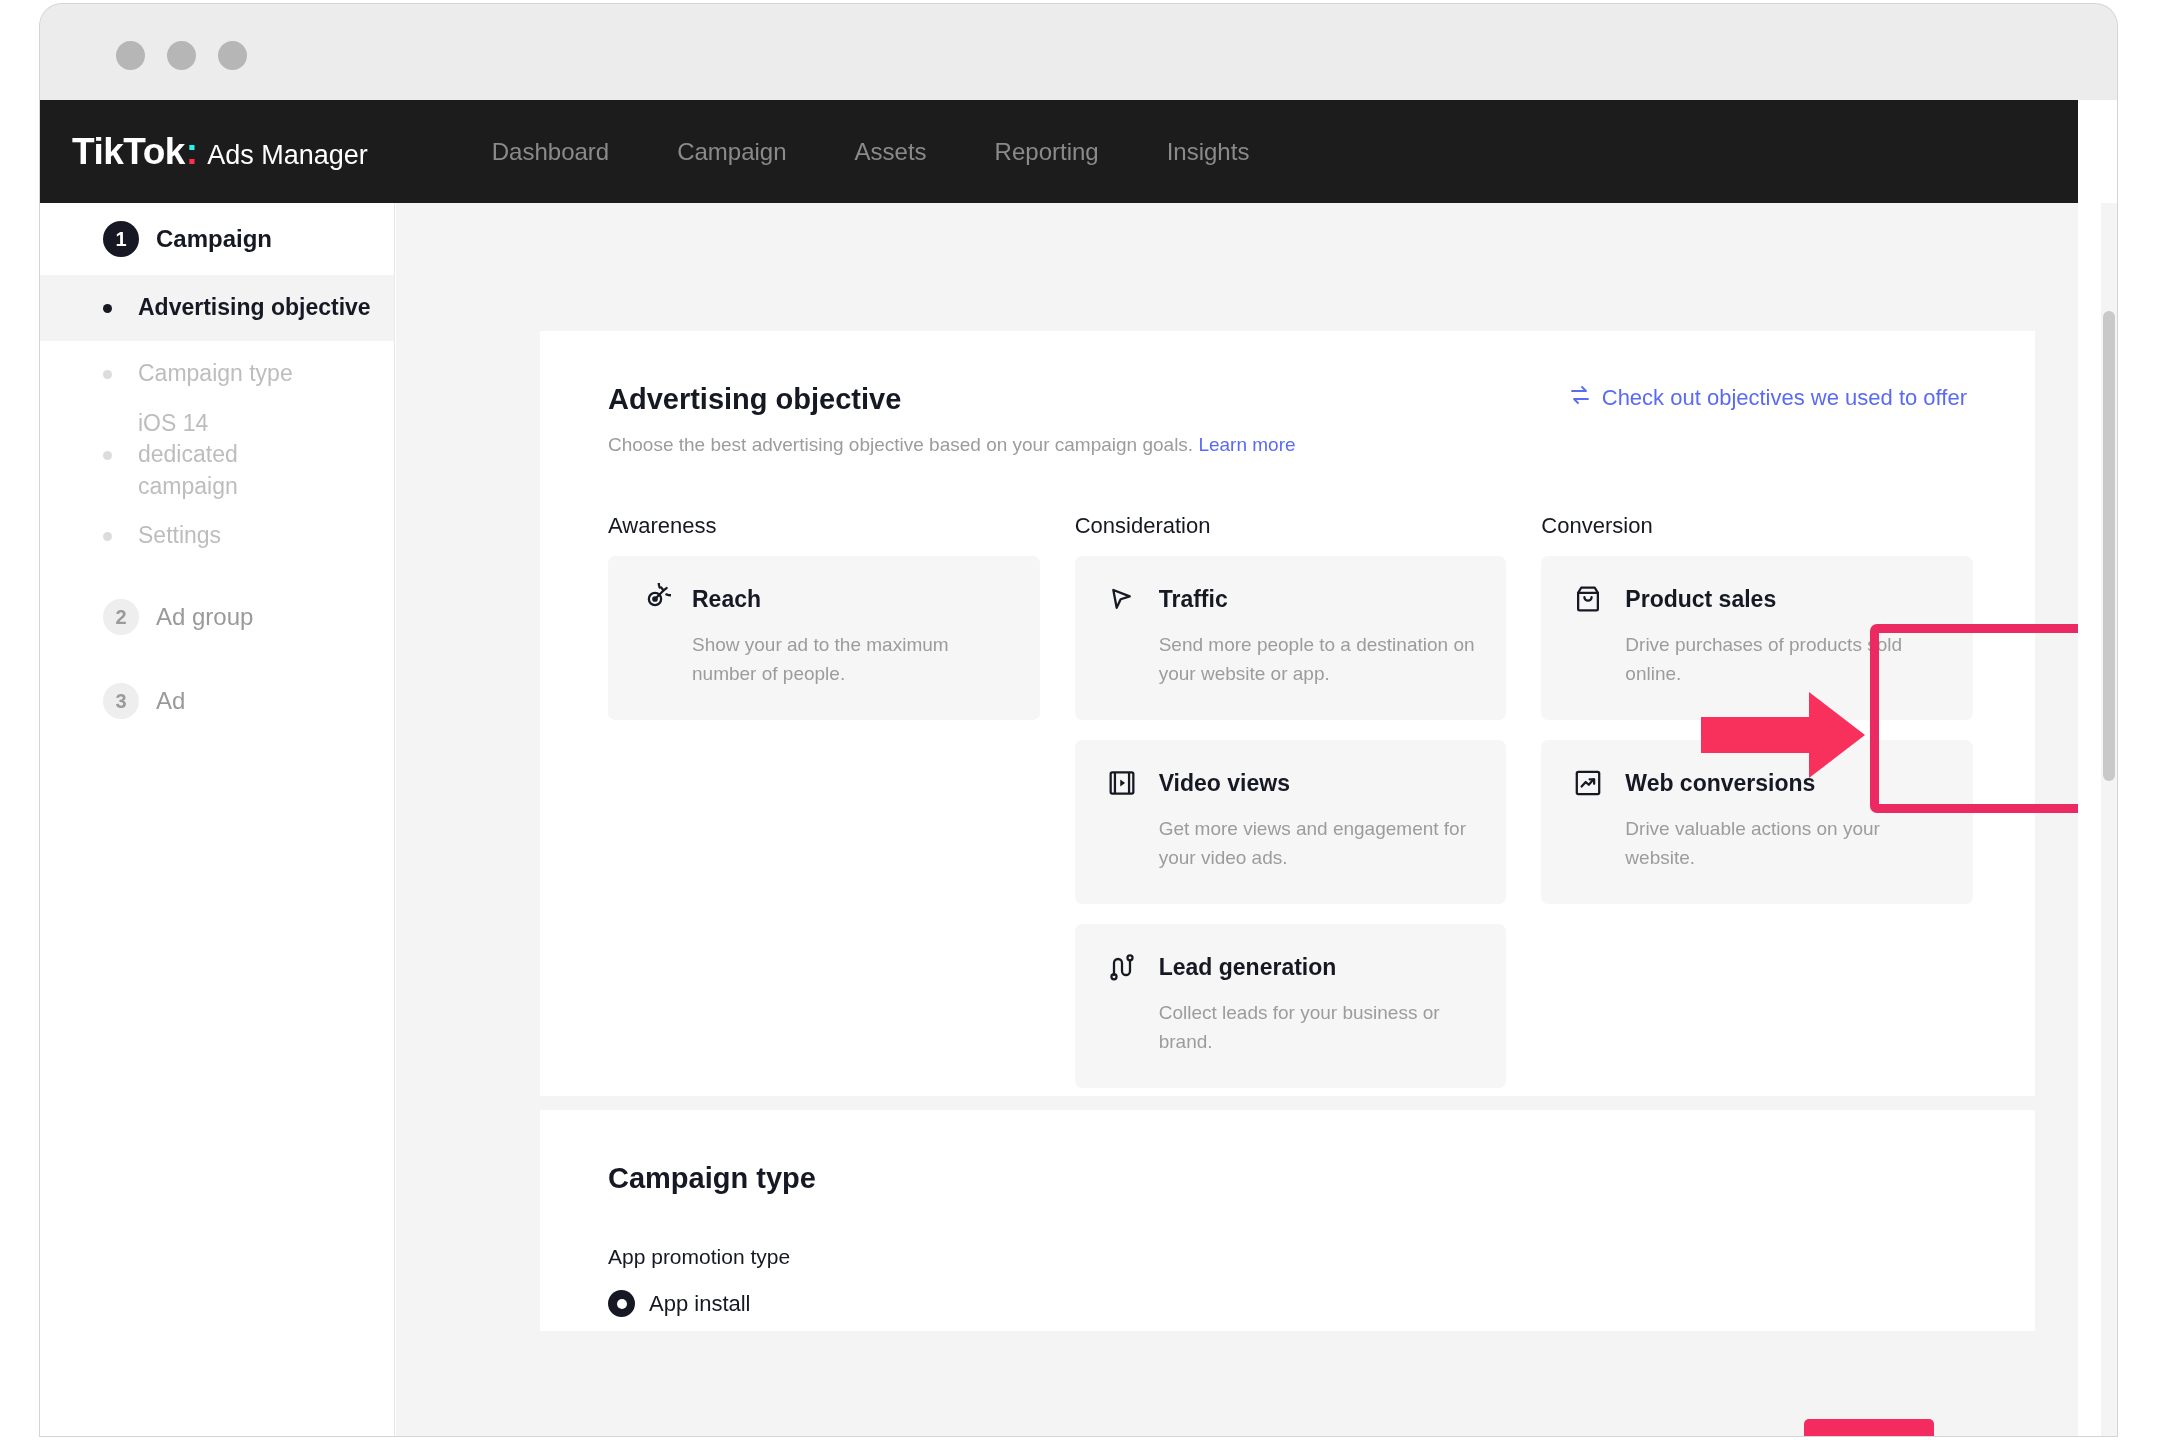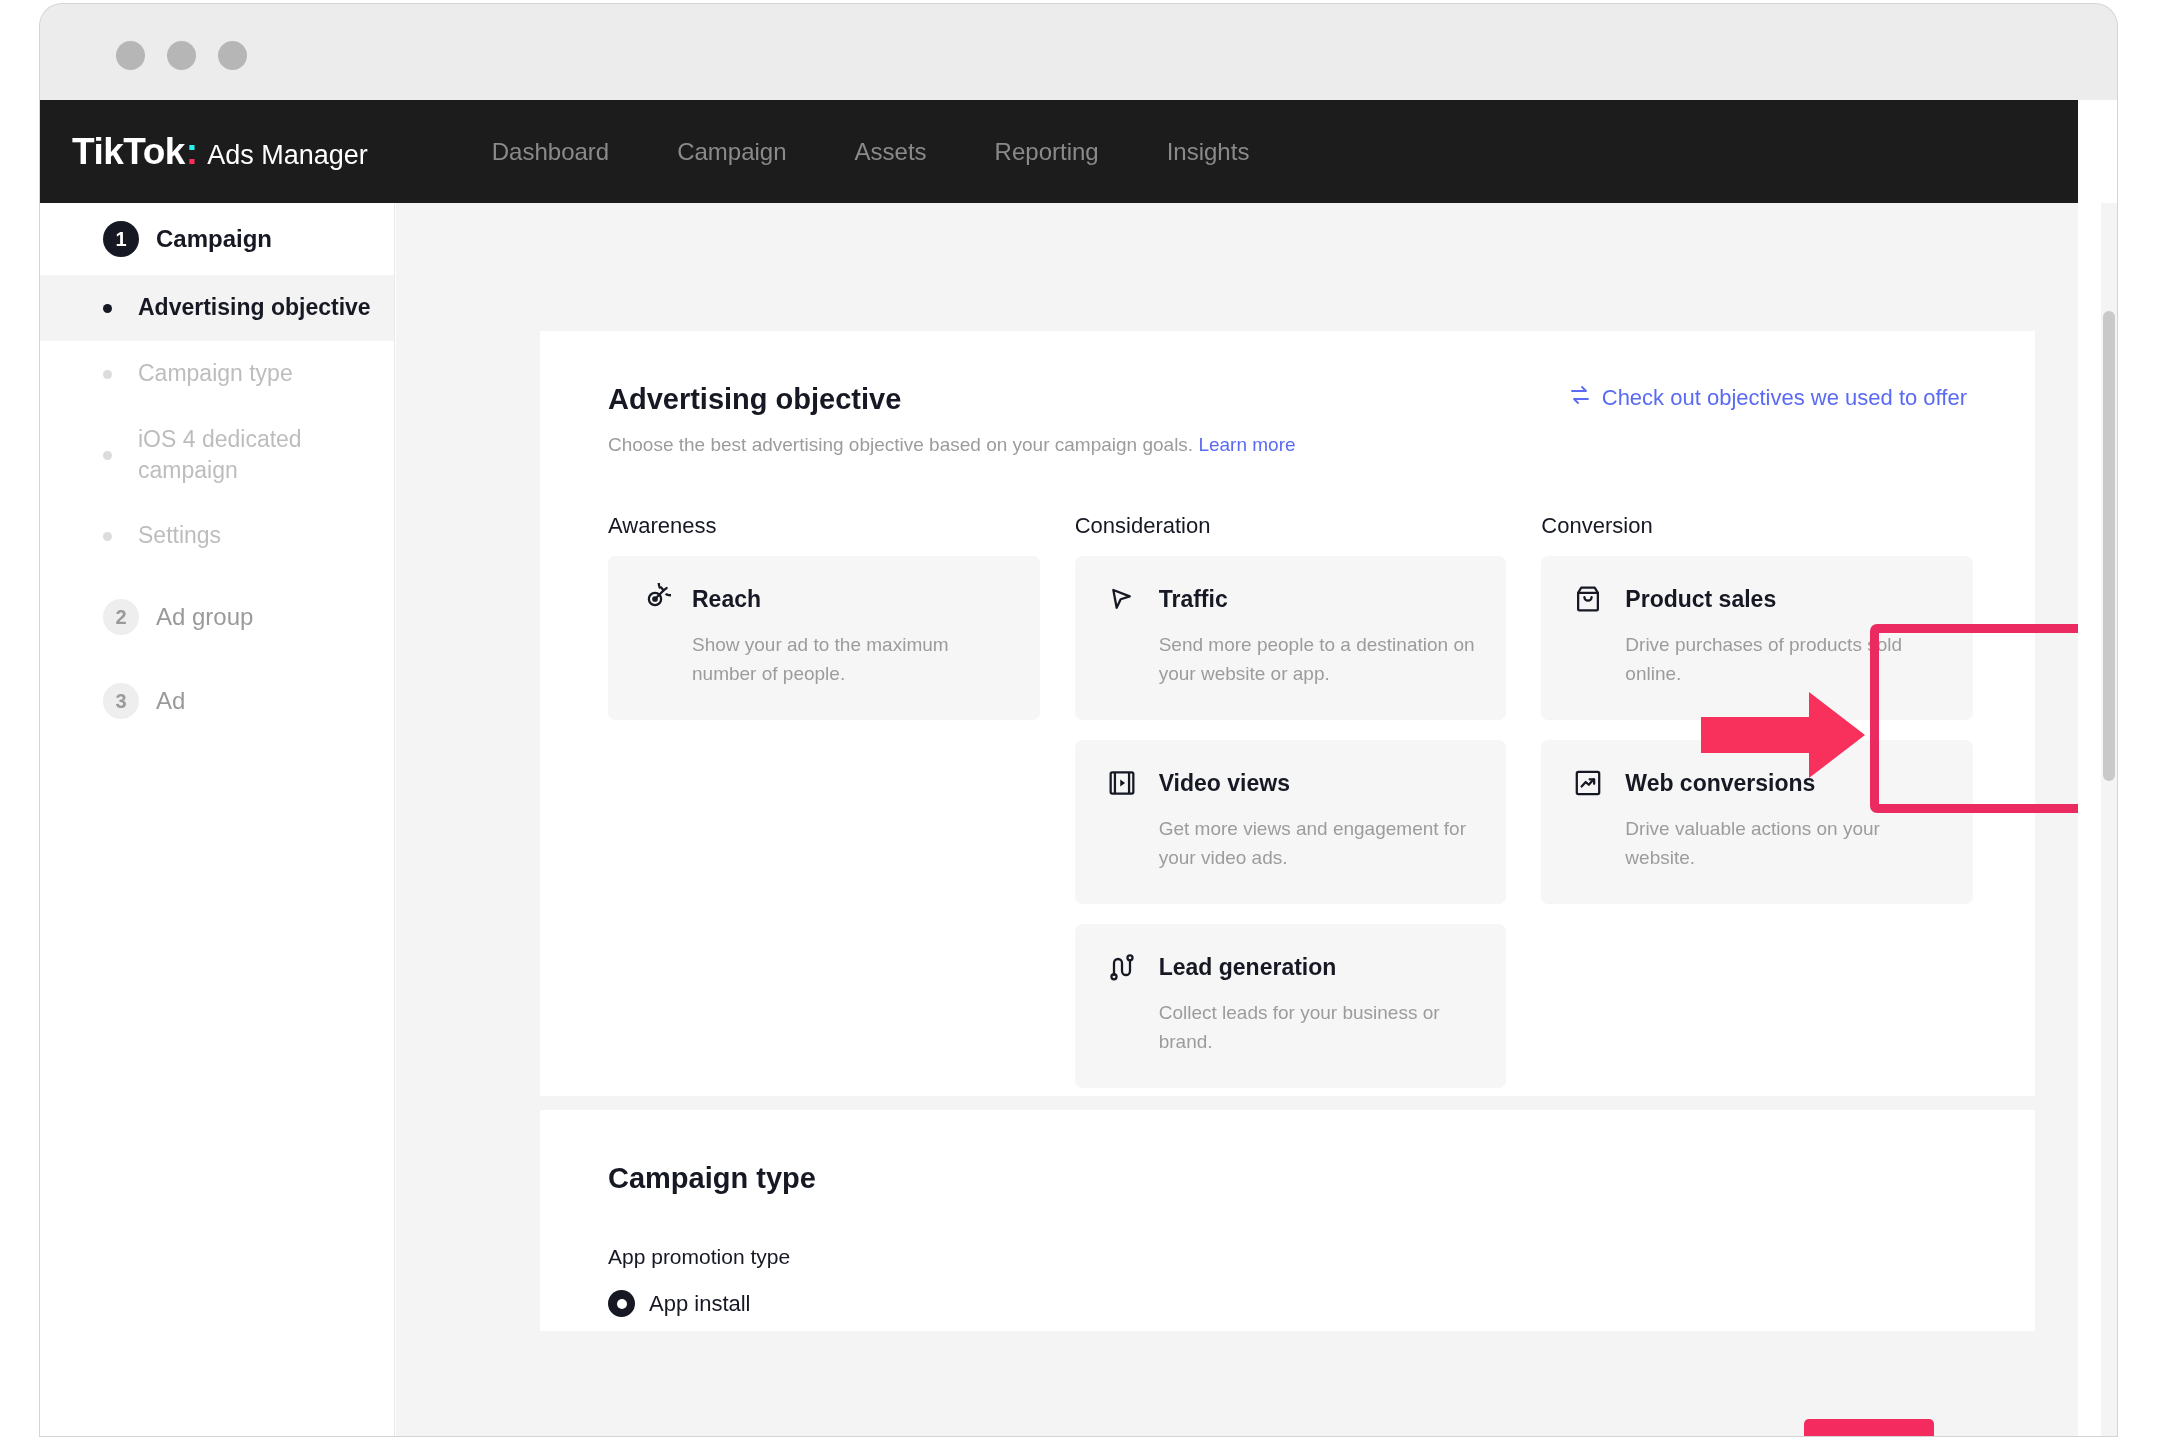--- a/index.html
+++ b/index.html
@@ -313,21 +313,21 @@
         <span class="sub-label">Advertising objective</span>
       </div>
 
       <div class="side-sub">
         <span class="bullet dim"></span>
         <span class="sub-label dim">Campaign type</span>
       </div>
 
       <div class="side-sub" style="min-height:96px;">
         <span class="bullet dim"></span>
-        <span class="sub-label dim" style="max-width:175px;">iOS 4 dedicated campaign</span>
+        <span class="sub-label dim" style="max-width:175px;">iOS 14 dedicated campaign</span>
       </div>
 
       <div class="side-sub">
         <span class="bullet dim"></span>
         <span class="sub-label dim">Settings</span>
       </div>
 
       <div class="side-step" style="margin-top:12px;">
         <span class="step-badge inactive">2</span>
         <span class="step-label dim">Ad group</span>

